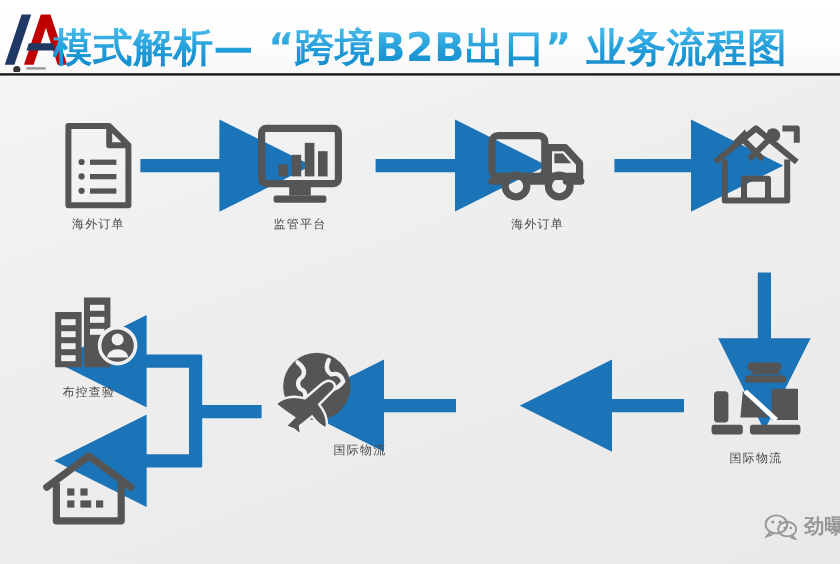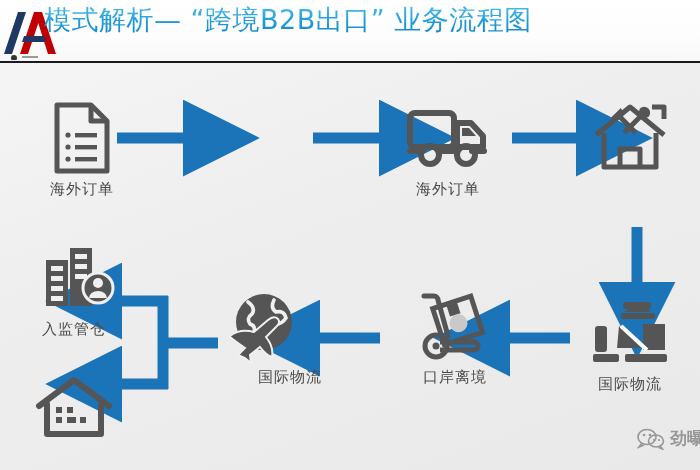--- a/index.html
+++ b/index.html
@@ -21,35 +21,35 @@
   }
   .header-rule{
     position:absolute;left:0;top:61px;width:700px;height:2px;
     background:#1a1a1a;
   }
   .logo{
     position:absolute;left:2px;top:6px;width:58px;height:54px;
     overflow:hidden;
   }
   .title{
-    position:absolute;left:44px;top:2px;
-    font-size:27px;font-weight:normal;letter-spacing:0.5px;
+    position:absolute;left:44px;top:18px;
+    font-size:33px;font-weight:bold;letter-spacing:0.5px;
     color:#2ea8e0;
     background:linear-gradient(180deg,#53c3ee 0%,#1f9bd8 55%,#1183c4 100%);
     -webkit-background-clip:text;background-clip:text;
     -webkit-text-fill-color:transparent;
     white-space:nowrap;
     font-family:"DejaVu Sans","Liberation Sans",sans-serif;
   }
 
   
   .node{position:absolute;width:120px;text-align:center;}
   .node .ico{height:76px;display:flex;align-items:center;justify-content:center;}
   .node .lbl{
-    margin-top:4px;font-size:15px;color:#4a4a4a;letter-spacing:1px;
+    margin-top:4px;font-size:10px;color:#4a4a4a;letter-spacing:1px;
     font-family:Liberation Serif, serif;
     white-space:nowrap;
   }
 
   
   .arrow{position:absolute;}
   .watermark{
     position:absolute;right:-4px;bottom:20px;
     display:flex;align-items:center;gap:5px;
     opacity:.55;
@@ -133,20 +133,34 @@
           <rect x="26" y="32" width="22" height="4.4" fill="#555"></rect>
         <circle cx="19" cy="46" r="2.6" fill="#555"></circle>
           <rect x="26" y="44" width="22" height="4.4" fill="#555"></rect>
         <circle cx="19" cy="58" r="2.6" fill="#555"></circle>
           <rect x="26" y="56" width="22" height="4.4" fill="#555"></rect>
       </svg>
     </div>
     <div class="lbl">海外订单</div>
   </div>
 
+  <div class="node" style="left:190px;top:100px;">
+    <div class="ico">
+      <svg width="80" height="74" viewBox="0 0 80 74">
+        <rect x="8" y="6" width="64" height="46" rx="4" fill="none" stroke="#555" stroke-width="6"></rect>
+        <rect x="22" y="36" width="8" height="10" fill="#555"></rect>
+        <rect x="33" y="28" width="8" height="18" fill="#555"></rect>
+        <rect x="44" y="18" width="8" height="28" fill="#555"></rect>
+        <rect x="55" y="25" width="8" height="21" fill="#555"></rect>
+        <rect x="31" y="54" width="18" height="8" fill="#555"></rect>
+        <rect x="18" y="62" width="44" height="6" rx="2" fill="#555"></rect>
+      </svg>
+    </div>
+    <div class="lbl">监管平台</div>
+  </div>
 
   <div class="node" style="left:388px;top:100px;">
     <div class="ico">
       <svg width="88" height="74" viewBox="0 0 88 74">
         <rect x="6" y="12" width="44" height="34" rx="5" fill="none" stroke="#555" stroke-width="6"></rect>
         <path d="M53 22 h14 l12 13 v11 h-26 z" fill="none" stroke="#555" stroke-width="6" stroke-linejoin="round"></path>
         <path d="M58 27 h7 l7 8 h-14 z" fill="#555"></path>
         <line x1="6" y1="50" x2="18" y2="50" stroke="#555" stroke-width="6" stroke-linecap="round"></line>
         <line x1="36" y1="50" x2="50" y2="50" stroke="#555" stroke-width="6" stroke-linecap="round"></line>
         <line x1="68" y1="50" x2="80" y2="50" stroke="#555" stroke-width="6" stroke-linecap="round"></line>
@@ -186,36 +200,20 @@
         <path d="M58 28 h22 v26 h-22 z" fill="#555"></path>
         <path d="M36 30 l26 24" stroke="#fff" stroke-width="4" fill="none"></path>
         <rect x="10" y="30" width="12" height="26" rx="3" fill="#555"></rect>
         <rect x="8" y="58" width="26" height="8" rx="2" fill="#555"></rect>
         <rect x="40" y="58" width="42" height="8" rx="2" fill="#555"></rect>
       </svg>
     </div>
     <div class="lbl">国际物流</div>
   </div>
 
-  <div class="node" style="left:395px;top:288px;">
-    <div class="ico">
-      <svg width="90" height="76" viewBox="0 0 90 76">
-        <path d="M14 8 h10 a4 4 0 0 1 4 4 l10 36" fill="none" stroke="#555" stroke-width="5" stroke-linecap="round" stroke-linejoin="round"></path>
-        <g transform="rotate(-18 46 34)">
-          <rect x="28" y="14" width="40" height="38" fill="none" stroke="#555" stroke-width="5"></rect>
-          <rect x="42" y="14" width="11" height="13" fill="#555"></rect>
-          <circle cx="48" cy="36" r="9" fill="#c9c9c9"></circle>
-        </g>
-        <path d="M30 54 h34 a4 4 0 0 1 0 8 h-34" fill="none" stroke="#555" stroke-width="5" stroke-linejoin="round"></path>
-        <circle cx="26" cy="58" r="11" fill="none" stroke="#555" stroke-width="5"></circle>
-        <circle cx="26" cy="58" r="3.5" fill="#555"></circle>
-      </svg>
-    </div>
-    <div class="lbl">口岸离境</div>
-  </div>
 
   <div class="node" style="left:202px;top:288px;text-align:right;">
     <div class="ico">
       <svg width="84" height="76" viewBox="0 0 84 76">
         <circle cx="44" cy="34" r="28" fill="#555"></circle>
         <path d="M28 14 q8 6 4 12 q-6 4 -2 10 q6 2 4 8 M54 12 q-4 8 2 12 q8 -2 10 6 q-4 6 -10 6
                  M34 52 q8 -2 12 4" fill="none" stroke="#f0f0f0" stroke-width="3.6" stroke-linecap="round"></path>
         <path d="M10 48 q10 -8 24 -4 l14 -12 q6 -5 10 -1 q3 4 -2 8 l-10 10 q8 10 6 20
                  q-6 -2 -12 -10 l-10 8 l1 8 l-6 -5 l-7 -3 l7 -7 q-9 -6 -15 -11 z" fill="#555" stroke="#f0f0f0" stroke-width="2"></path>
       </svg>
@@ -233,21 +231,21 @@
         <rect x="23" y="44" width="12" height="5" fill="#f0f0f0"></rect>
         <rect x="23" y="54" width="12" height="5" fill="#f0f0f0"></rect>
         <rect x="47" y="12" width="12" height="5" fill="#f0f0f0"></rect>
         <rect x="47" y="22" width="12" height="5" fill="#f0f0f0"></rect>
         <rect x="47" y="32" width="12" height="5" fill="#f0f0f0"></rect>
         <circle cx="70" cy="46" r="15" fill="#555" stroke="#f0f0f0" stroke-width="3"></circle>
         <circle cx="70" cy="41" r="5" fill="#f0f0f0"></circle>
         <path d="M61 56 a9 7 0 0 1 18 0 z" fill="#f0f0f0"></path>
       </svg>
     </div>
-    <div class="lbl">入监管仓</div>
+    <div class="lbl">布控查验</div>
   </div>
 
   <div class="node" style="left:14px;top:370px;">
     <div class="ico">
       <svg width="86" height="68" viewBox="0 0 86 68">
         <path d="M8 32 L43 6 L78 32" fill="none" stroke="#555" stroke-width="6" stroke-linejoin="round" stroke-linecap="round"></path>
         <path d="M16 30 v30 h54 v-30" fill="none" stroke="#555" stroke-width="6" stroke-linejoin="round" stroke-linecap="round"></path>
         <rect x="25" y="33" width="6" height="6" fill="#555"></rect>
         <rect x="36" y="33" width="6" height="6" fill="#555"></rect>
         <rect x="25" y="43" width="6" height="6" fill="#555"></rect>

